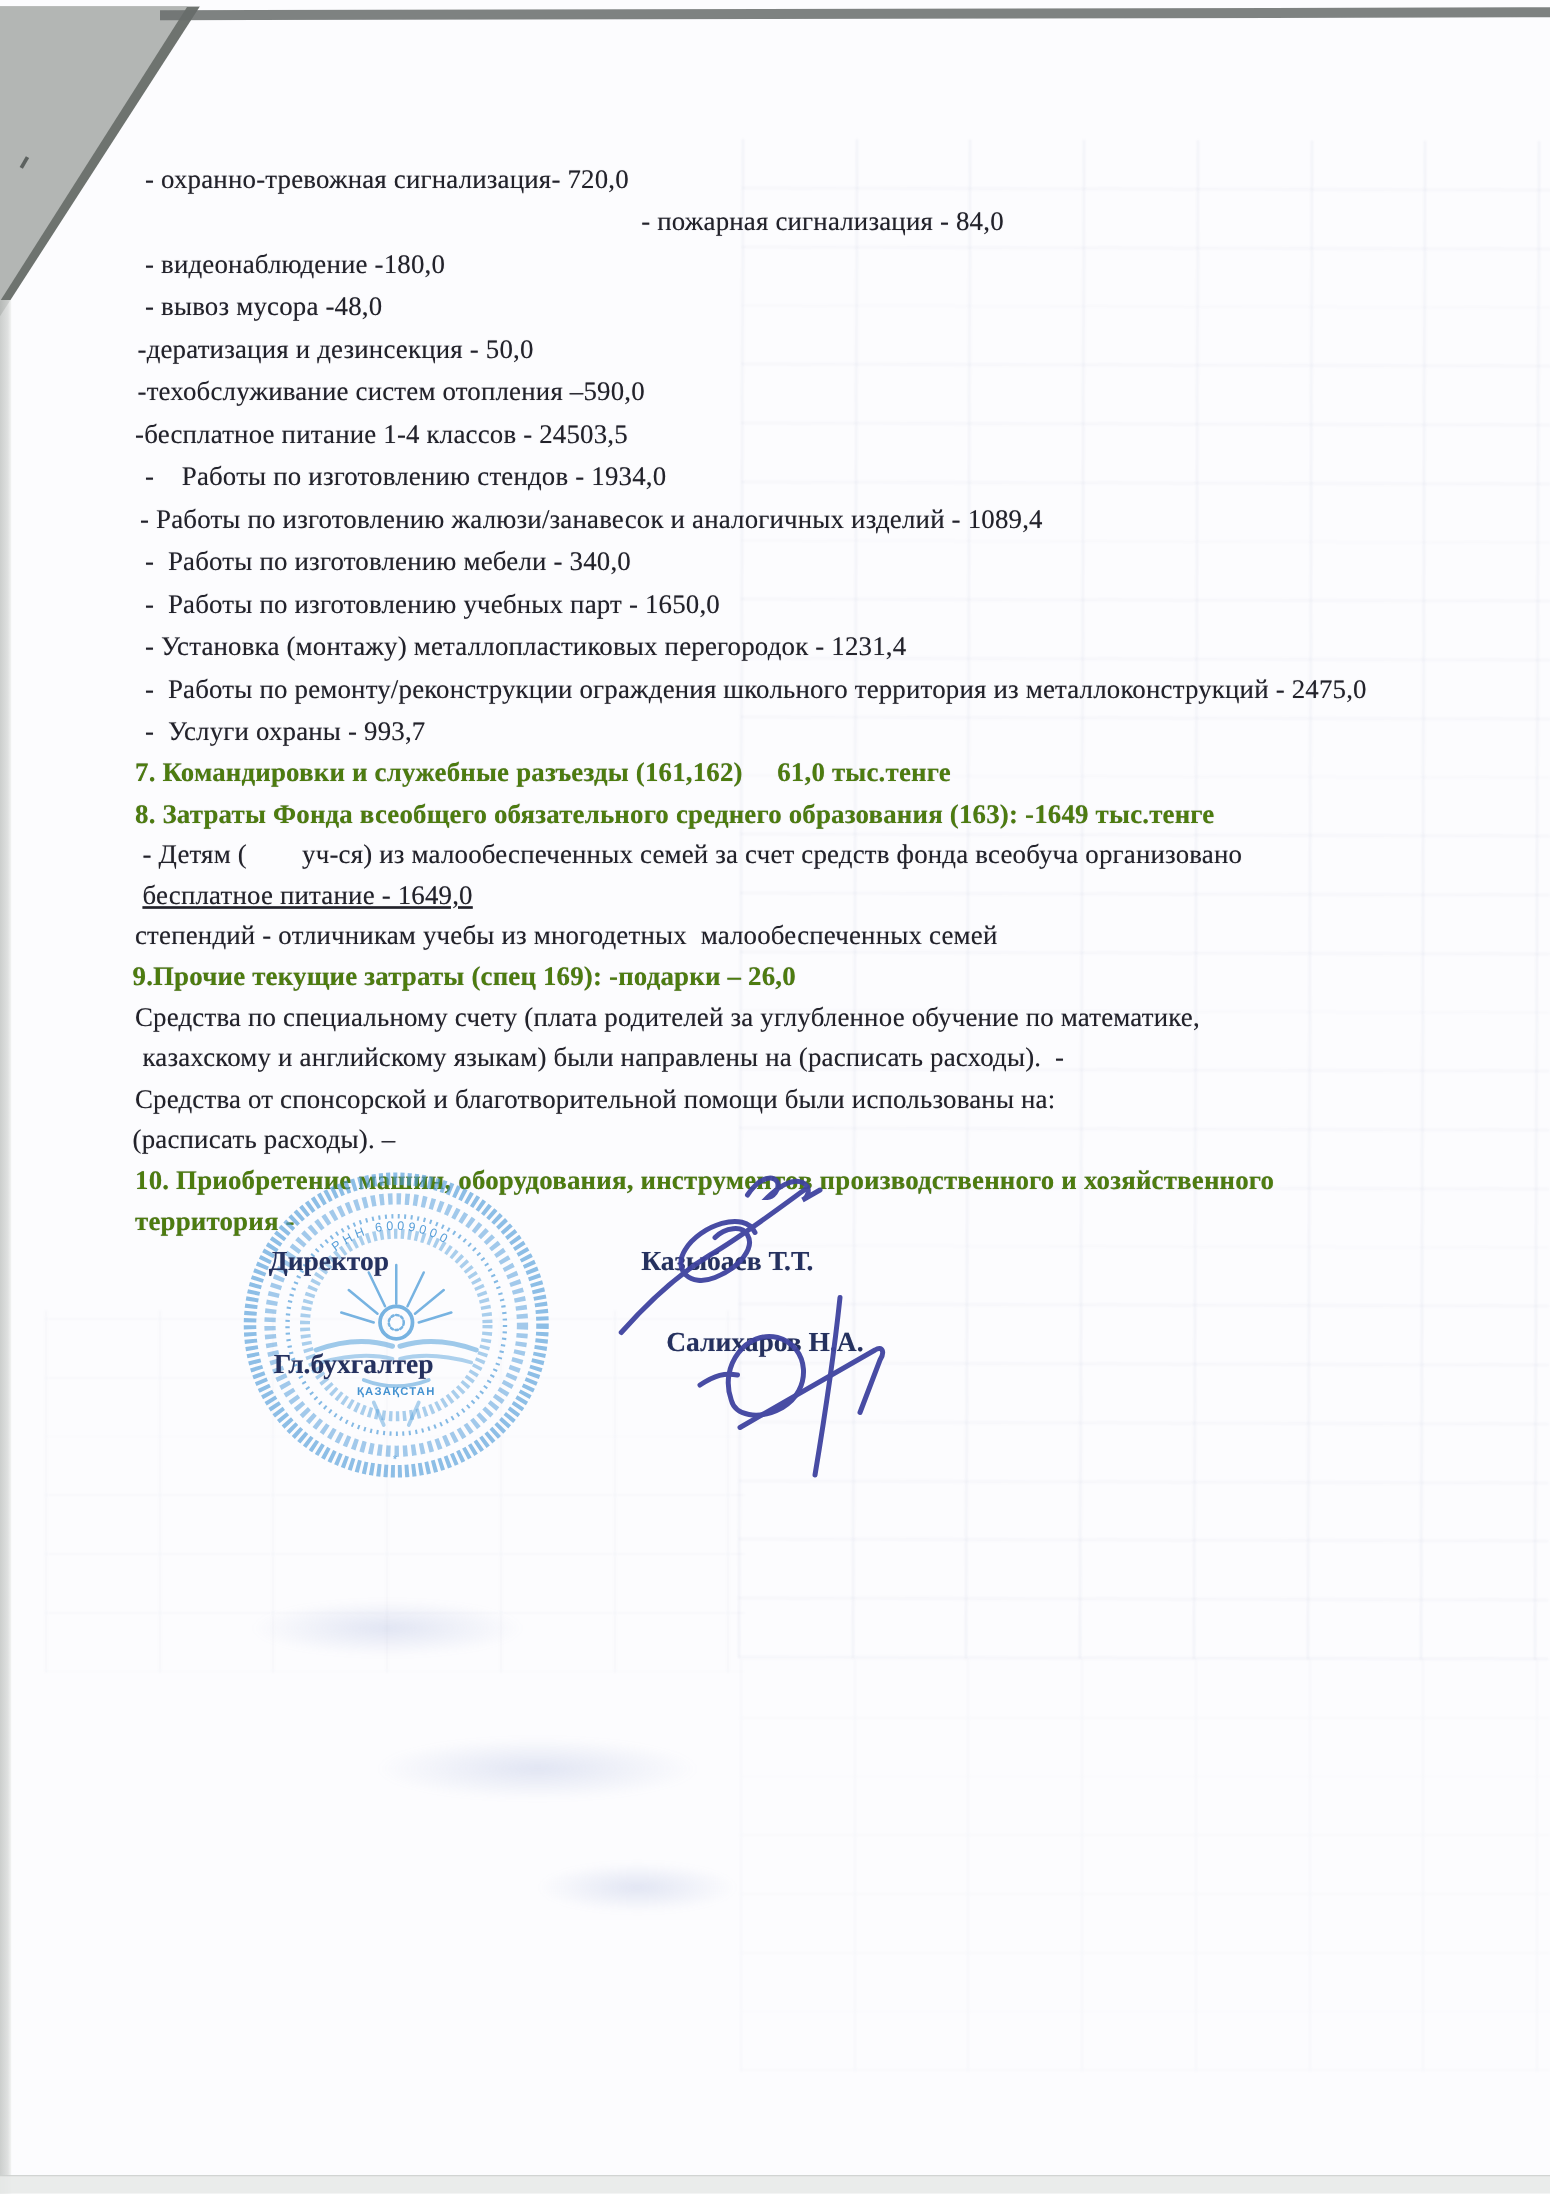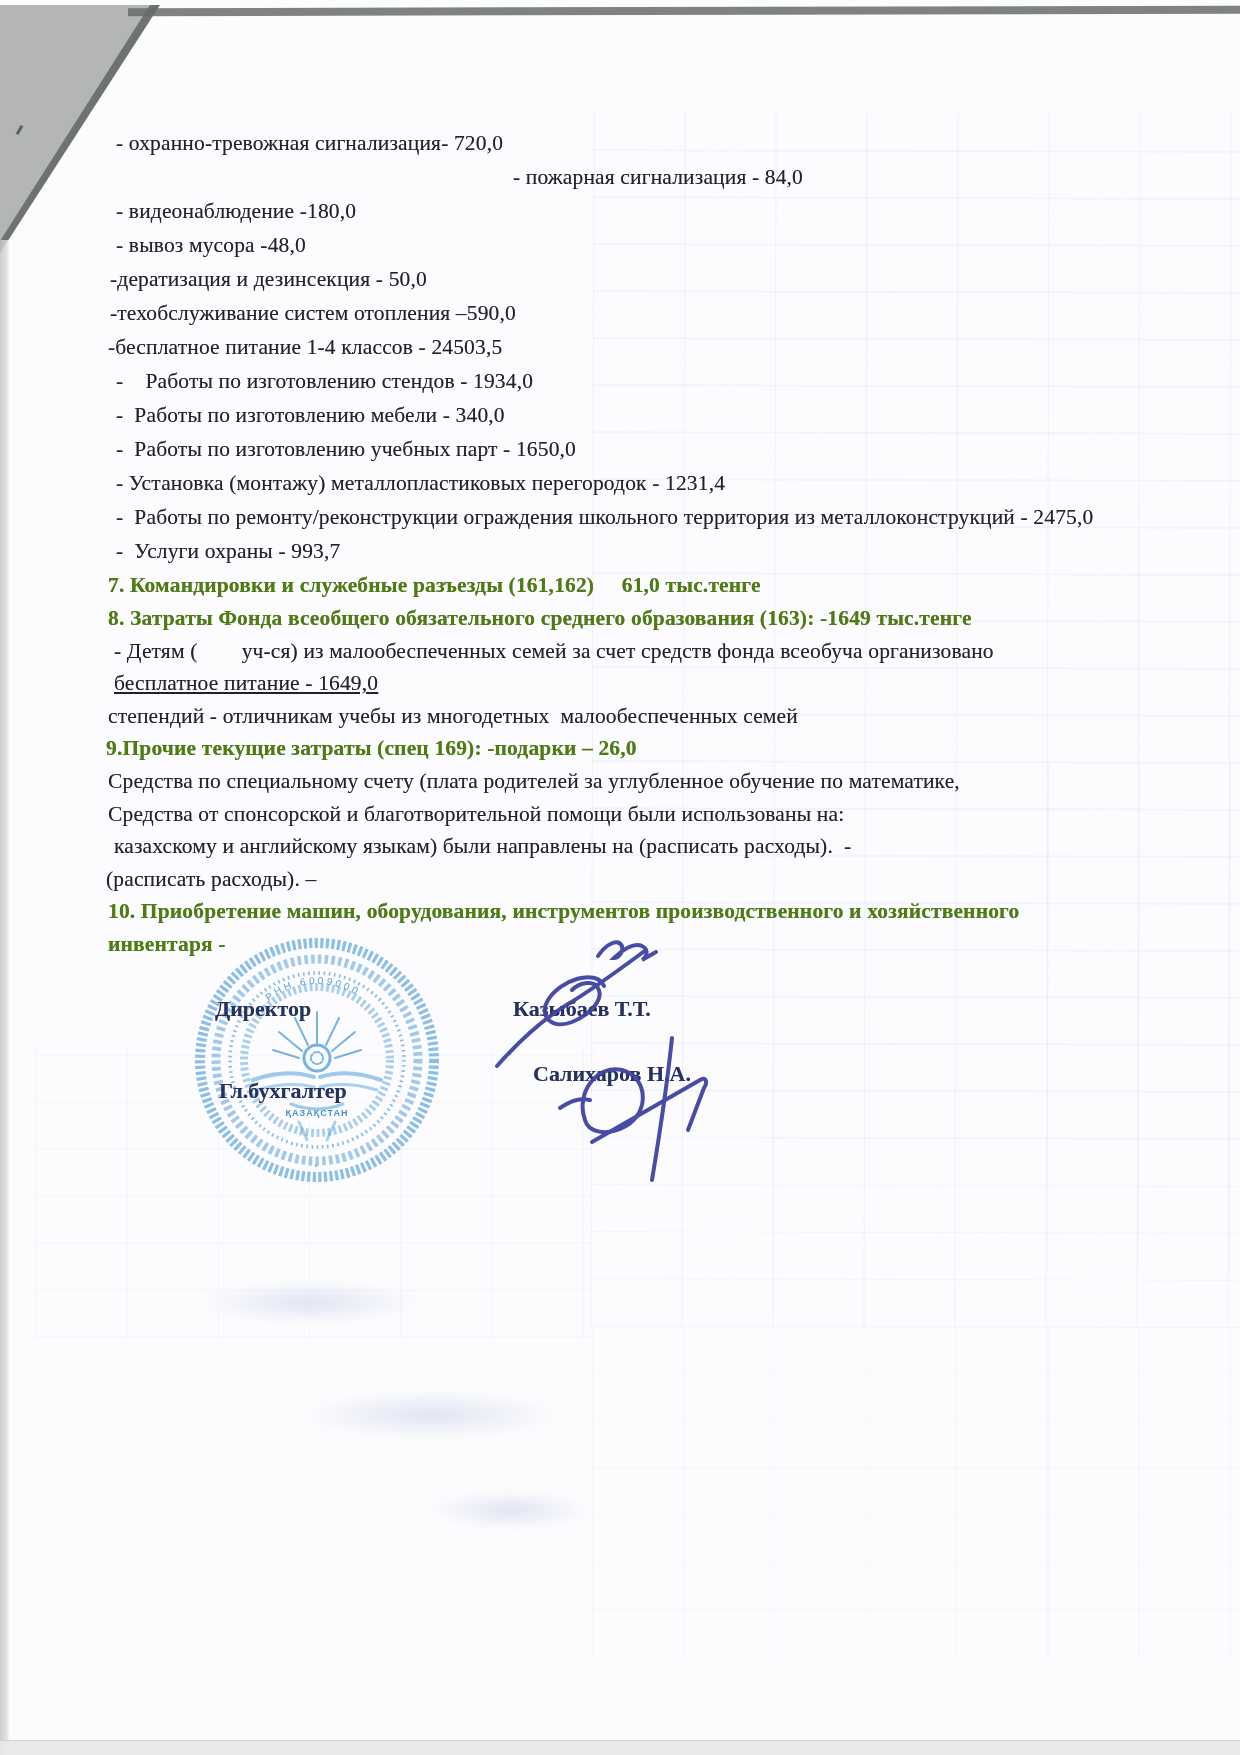--- a/index.html
+++ b/index.html
@@ -83,37 +83,38 @@
 
   <div class="doc-body">
       <div class="doc-line" style="padding-left: 16px;">- охранно-тревожная сигнализация- 720,0</div>
       <div class="doc-line" style="padding-left: 16px; text-align: center;">- пожарная сигнализация - 84,0</div>
       <div class="doc-line" style="padding-left: 16px;">- видеонаблюдение -180,0</div>
       <div class="doc-line" style="padding-left: 16px;">- вывоз мусора -48,0</div>
       <div class="doc-line" style="padding-left: 10px;">-дератизация и дезинсекция - 50,0</div>
       <div class="doc-line" style="padding-left: 10px;">-техобслуживание систем отопления –590,0</div>
       <div class="doc-line" style="padding-left: 8px;">-бесплатное питание 1-4 классов - 24503,5</div>
       <div class="doc-line" style="padding-left: 16px;">-    Работы по изготовлению стендов - 1934,0</div>
+      <div class="doc-line" style="padding-left: 12px;">- Работы по изготовлению жалюзи/занавесок и аналогичных изделий - 1089,4</div>
       <div class="doc-line" style="padding-left: 16px;">-  Работы по изготовлению мебели - 340,0</div>
       <div class="doc-line" style="padding-left: 16px;">-  Работы по изготовлению учебных парт - 1650,0</div>
       <div class="doc-line" style="padding-left: 16px;">- Установка (монтажу) металлопластиковых перегородок - 1231,4</div>
       <div class="doc-line" style="padding-left: 16px;">-  Работы по ремонту/реконструкции ограждения школьного территория из металлоконструкций - 2475,0</div>
       <div class="doc-line" style="padding-left: 16px;">-  Услуги охраны - 993,7</div>
       <div class="doc-line bold" style="padding-left: 8px;">7. Командировки и служебные разъезды (161,162)     61,0 тыс.тенге</div>
       <div class="doc-line bold" style="padding-left: 8px;">8. Затраты Фонда всеобщего обязательного среднего образования (163): -1649 тыс.тенге</div>
       <div class="doc-line" style="padding-left: 14px;">- Детям (        уч-ся) из малообеспеченных семей за счет средств фонда всеобуча организовано</div>
       <div class="doc-line" style="padding-left: 14px; text-decoration: underline;">бесплатное питание - 1649,0</div>
       <div class="doc-line" style="padding-left: 8px;">степендий - отличникам учебы из многодетных  малообеспеченных семей</div>
       <div class="doc-line bold" style="padding-left: 6px;">9.Прочие текущие затраты (спец 169): -подарки – 26,0</div>
       <div class="doc-line" style="padding-left: 8px;">Средства по специальному счету (плата родителей за углубленное обучение по математике,</div>
+      <div class="doc-line" style="padding-left: 14px;">казахскому и английскому языкам) были направлены на (расписать расходы).  -</div>
       <div class="doc-line" style="padding-left: 8px;">Средства от спонсорской и благотворительной помощи были использованы на:</div>
-      <div class="doc-line" style="padding-left: 14px;">казахскому и английскому языкам) были направлены на (расписать расходы).  -</div>
       <div class="doc-line" style="padding-left: 6px;">(расписать расходы). –</div>
       <div class="doc-line bold" style="padding-left: 8px;">10. Приобретение машин, оборудования, инструментов производственного и хозяйственного</div>
-      <div class="doc-line bold" style="padding-left: 8px;">инвентаря -</div>
+      <div class="doc-line bold" style="padding-left: 8px;">территория -</div>
     </div>
 
   <svg class="stamp-svg" width="252" height="252" viewBox="0 0 252 252">
     <g stroke="#4f9bd8" fill="none" opacity="0.9">
       <circle cx="126" cy="126" r="117" stroke-width="10" stroke-dasharray="3.2 2.4" opacity="0.75"></circle>
       <circle cx="126" cy="126" r="101" stroke-width="9" stroke-dasharray="3.6 3.2" opacity="0.6"></circle>
       <circle cx="126" cy="126" r="87" stroke-width="3.5" stroke-dasharray="1.6 3.6" opacity="0.8"></circle>
       <circle cx="126" cy="126" r="73" stroke-width="8" stroke-dasharray="2.8 2.8" opacity="0.55"></circle>
     </g>
 

